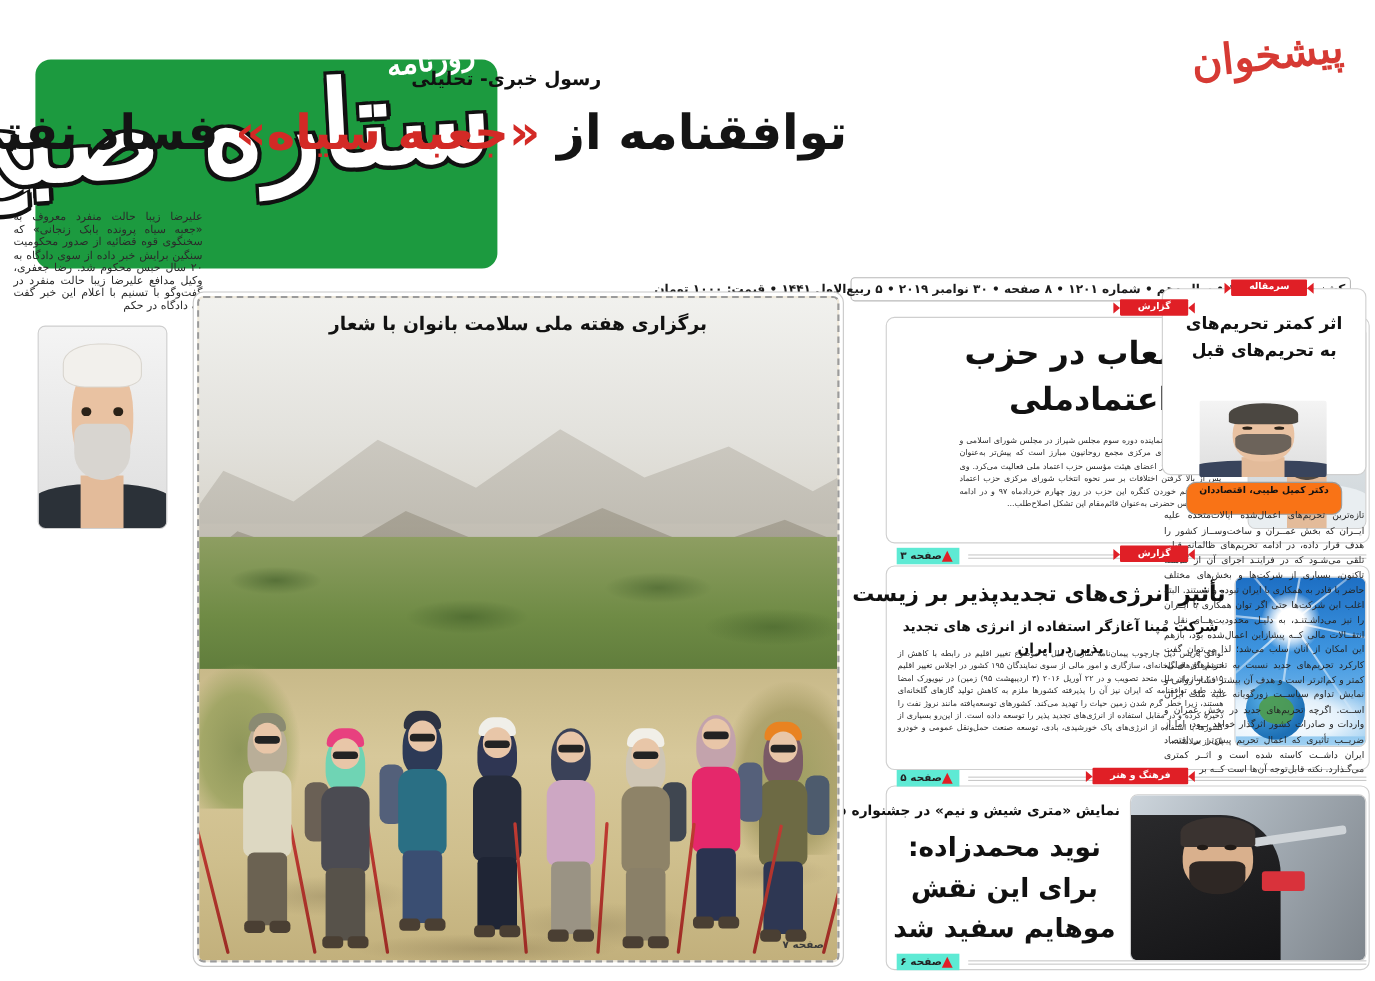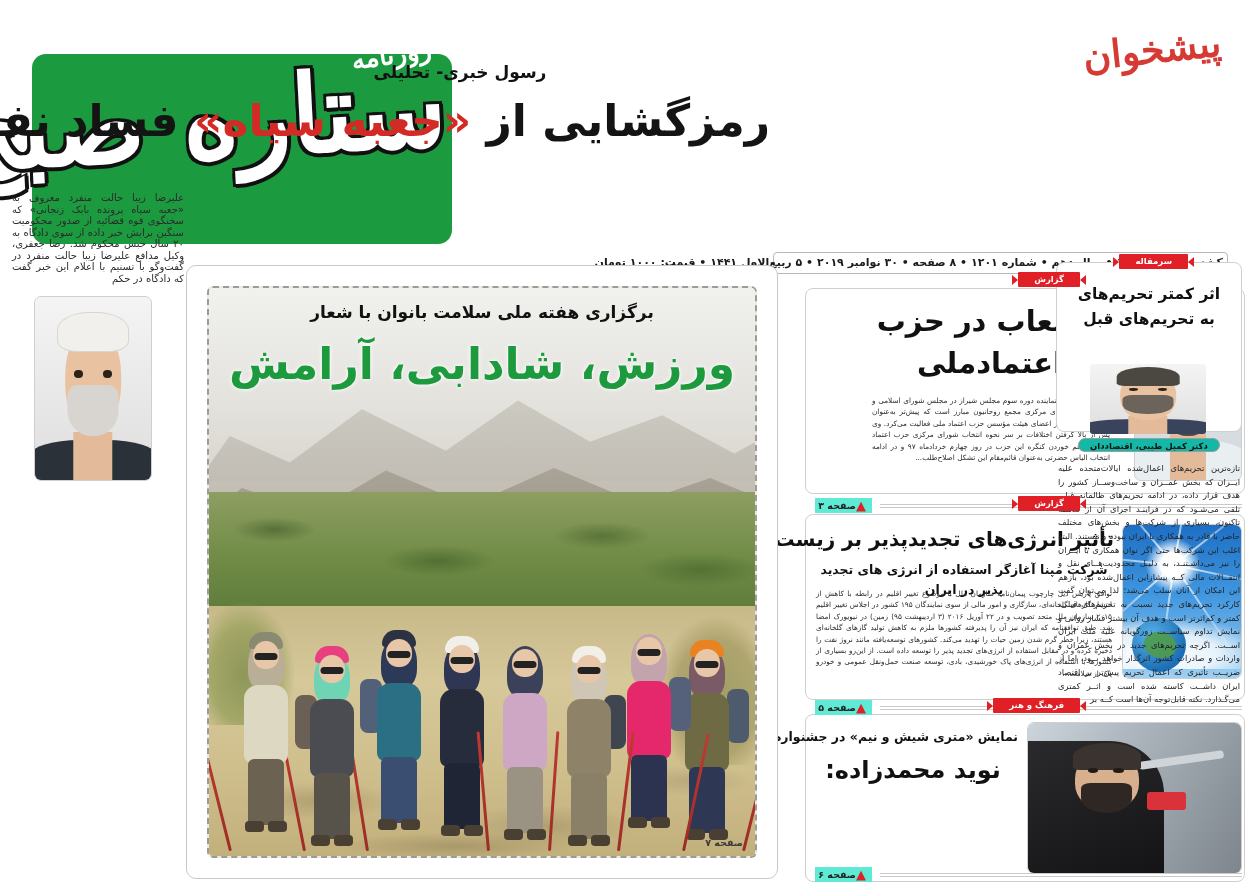--- a/index.html
+++ b/index.html
@@ -328,28 +328,28 @@
     font-size: 24px;
     line-height: 37px;
     font-weight: 700;
     color: #111;
     direction: rtl;
   }
 
   
   .center-panel {
     position: absolute;
-    right: 472px;
+    right: 483px;
     top: 265px;
     width: 592px;
     height: 614px;
     background: #fff;
     border: 1px solid #c8c8c8;
     border-radius: 10px;
-    padding: 20px;
+    padding: 3px;
   }
   .center-inner {
     position: relative;
     width: 100%;
     height: 100%;
     border: 2px dashed #9b9b9b;
     border-radius: 6px;
     overflow: hidden;
     background: #efe9dc;
   }
@@ -520,24 +520,24 @@
   .edit-photo {
     position: absolute;
     right: 36px; top: 102px;
     width: 116px; height: 70px;
     overflow: hidden;
     border-radius: 3px;
   }
   .edit-author {
     position: absolute;
     right: 22px; top: 176px;
-    width: 142px; height: 14px;
+    width: 142px; height: 30px;
     border: 1px solid #9c9c9c;
     border-radius: 9px;
-    background: #14b8a6;
+    background: #f97316;
     font-size: 8.5px;
     line-height: 15px;
     text-align: center;
     color: #111;
     direction: rtl;
     font-weight: 600;
   }
   .edit-body {
     position: absolute;
     right: 2px; top: 200px;
@@ -597,21 +597,21 @@
     <div class="masthead-logo-main">ستاره صبح</div>
   </div>
   <div class="dateline">یکشنبه ۱۲ آبان ۱۳۹۸ • سال دهم • شماره ۱۲۰۱ • ۸ صفحه • ۳۰ نوامبر ۲۰۱۹ • ۵ ربیع‌الاول ۱۴۴۱ • قیمت: ۱۰۰۰ تومان</div>
 
   <div class="watermark">
     <span class="wm-fa">پیشخوان</span>
   </div>
 
   <div class="top-kicker">رسول خبری- تحلیلی</div>
   <div class="top-headline">
-    <span>رمزگشایی از </span><span class="hl-red">«جعبه سیاه»</span><span> فساد نفتی</span>
+    <span>توافقنامه از </span><span class="hl-red">«جعبه سیاه»</span><span> فساد نفتی</span>
   </div>
 
   <div class="lead-cols">
     <div class="lead-col c1">علیرضا زیبا حالت منفرد معروف به «جعبه سیاه پرونده بابک زنجانی» که سخنگوی قوه قضائیه از صدور محکومیت سنگین برایش خبر داده از سوی دادگاه به ۲۰ سال حبس محکوم شد. رضا جعفری، وکیل مدافع علیرضا زیبا حالت منفرد در گفت‌وگو با تسنیم با اعلام این خبر گفت که دادگاه در حکم</div>
 
   </div>
 
   <div class="section-tag" style="right:170px; top:272px;">گزارش</div>
   <div class="story-box" style="right:5px; top:288px; width:440px; height:206px;"></div>
 
@@ -687,20 +687,22 @@
       <div class="eye l"></div>
       <div class="eye r"></div>
       <div class="beard"></div>
       <div class="redbox"></div>
     </div>
   </div>
 
   <div class="s3-kicker">نمایش «متری شیش و نیم» در جشنواره فیلم توکیو</div>
   <div class="s3-title">
     <div>نوید محمدزاده:</div>
+    <div>برای این نقش</div>
+    <div>موهایم سفید شد</div>
   </div>
   <div class="page-ref" style="right:378px; top:867px;">
     <span class="caret">▲</span><span>صفحه ۶</span>
   </div>
   <div class="hr-rule" style="right:8px; top:873px; width:362px;"></div>
 
   <div class="center-panel">
     <div class="center-inner">
 
       <div class="scene">
@@ -818,21 +820,20 @@
               <div class="h-boot l"></div>
               <div class="h-boot r"></div>
             </div>
             <div class="h-pole" style="left:-4px; transform:rotate(-14deg);"></div>
           </div>
 
         </div>
       </div>
 
       <div class="cp-kicker">برگزاری هفته ملی سلامت بانوان با شعار</div>
-      <div class="cp-title">ورزش، شادابی، آرامش</div>
       <div class="cp-pageref">صفحه ۷</div>
     </div>
   </div>
 
   <div class="right-col">
     <div class="section-tag" style="right:54px; top:-8px;">سرمقاله</div>
     <div class="edit-box"></div>
 
     <div class="edit-title">
       <div>اثر کمتر تحریم‌های</div>

